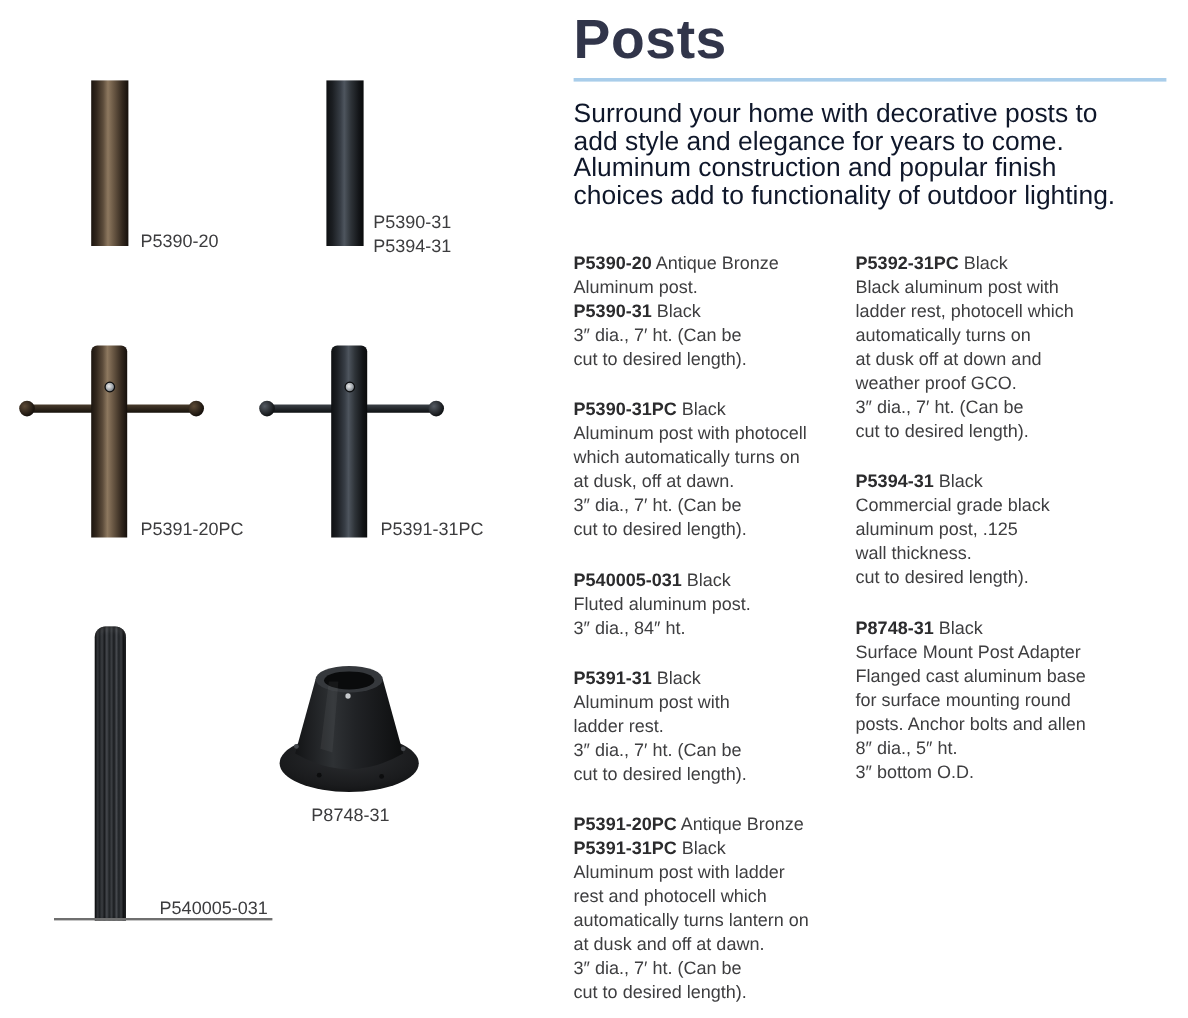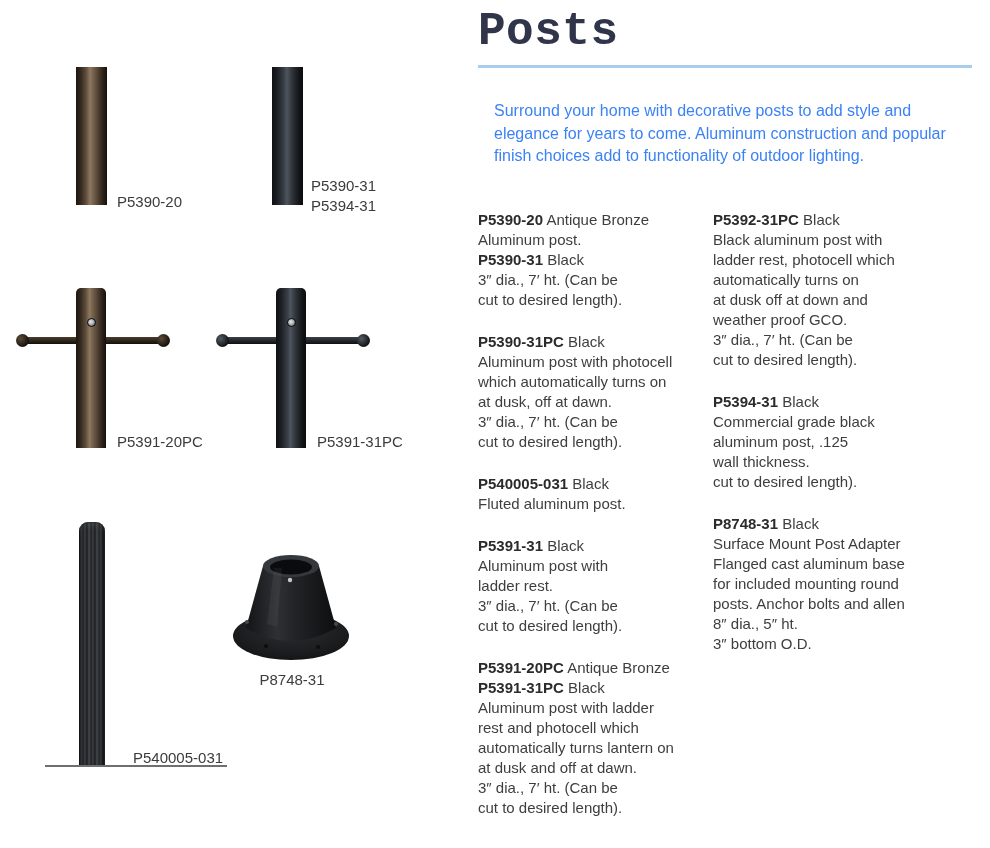--- a/index.html
+++ b/index.html
@@ -3,27 +3,27 @@
 <meta charset="utf-8">
 <style>
   html,body{margin:0;padding:0;background:#ffffff;}
   .page{
     position:relative;width:990px;height:848px;background:#ffffff;overflow:hidden;
     font-family:"Liberation Sans", sans-serif;
   }
   
   .title{
     position:absolute;left:478px;top:8px;margin:0;
-    font-family:Liberation Mono, monospace;font-weight:700;
+    font-family:Liberation Sans, sans-serif;font-weight:700;
     font-size:46px;line-height:48px;color:#31354a;letter-spacing:.5px;
   }
   .rule{position:absolute;left:478px;top:65px;width:494px;height:3px;background:#a9cdea;}
   .intro{
-    position:absolute;left:478px;top:84px;width:452px;margin:16px;
-    font-size:16px;line-height:22.5px;color:#3b82f6;
+    position:absolute;left:478px;top:84px;width:452px;margin:0;
+    font-size:22px;line-height:22.5px;color:#0f172a;
   }
   .col{position:absolute;top:210px;font-size:15px;line-height:20px;color:#3e3e40;}
   .col-1{left:478px;width:232px;}
   .col-2{left:713px;width:278px;}
   .entry{margin-bottom:22px;}
   .line{white-space:nowrap;}
   .line b{font-weight:700;color:#2b2b2d;}
   
   .fig-label{
     position:absolute;font-size:15px;line-height:20px;color:#3c3c3e;white-space:nowrap;
@@ -140,20 +140,21 @@
         <div class="line"><b>P5390-31PC</b><span> Black</span></div>
         <div class="line"><span>Aluminum post with photocell</span></div>
         <div class="line"><span>which automatically turns on</span></div>
         <div class="line"><span>at dusk, off at dawn.</span></div>
         <div class="line"><span>3″ dia., 7′ ht. (Can be</span></div>
         <div class="line"><span>cut to desired length).</span></div>
       </div>
       <div class="entry">
         <div class="line"><b>P540005-031</b><span> Black</span></div>
         <div class="line"><span>Fluted aluminum post.</span></div>
+        <div class="line"><span>3″ dia., 84″ ht.</span></div>
       </div>
       <div class="entry">
         <div class="line"><b>P5391-31</b><span> Black</span></div>
         <div class="line"><span>Aluminum post with</span></div>
         <div class="line"><span>ladder rest.</span></div>
         <div class="line"><span>3″ dia., 7′ ht. (Can be</span></div>
         <div class="line"><span>cut to desired length).</span></div>
       </div>
       <div class="entry">
         <div class="line"><b>P5391-20PC</b><span> Antique Bronze</span></div>
@@ -181,20 +182,20 @@
         <div class="line"><b>P5394-31</b><span> Black</span></div>
         <div class="line"><span>Commercial grade black</span></div>
         <div class="line"><span>aluminum post, .125</span></div>
         <div class="line"><span>wall thickness.</span></div>
         <div class="line"><span>cut to desired length).</span></div>
       </div>
       <div class="entry">
         <div class="line"><b>P8748-31</b><span> Black</span></div>
         <div class="line"><span>Surface Mount Post Adapter</span></div>
         <div class="line"><span>Flanged cast aluminum base</span></div>
-        <div class="line"><span>for included mounting round</span></div>
+        <div class="line"><span>for surface mounting round</span></div>
         <div class="line"><span>posts. Anchor bolts and allen</span></div>
         <div class="line"><span>8″ dia., 5″ ht.</span></div>
         <div class="line"><span>3″ bottom O.D.</span></div>
       </div>
     </div>
 
 </div>
 
 </body></html>

